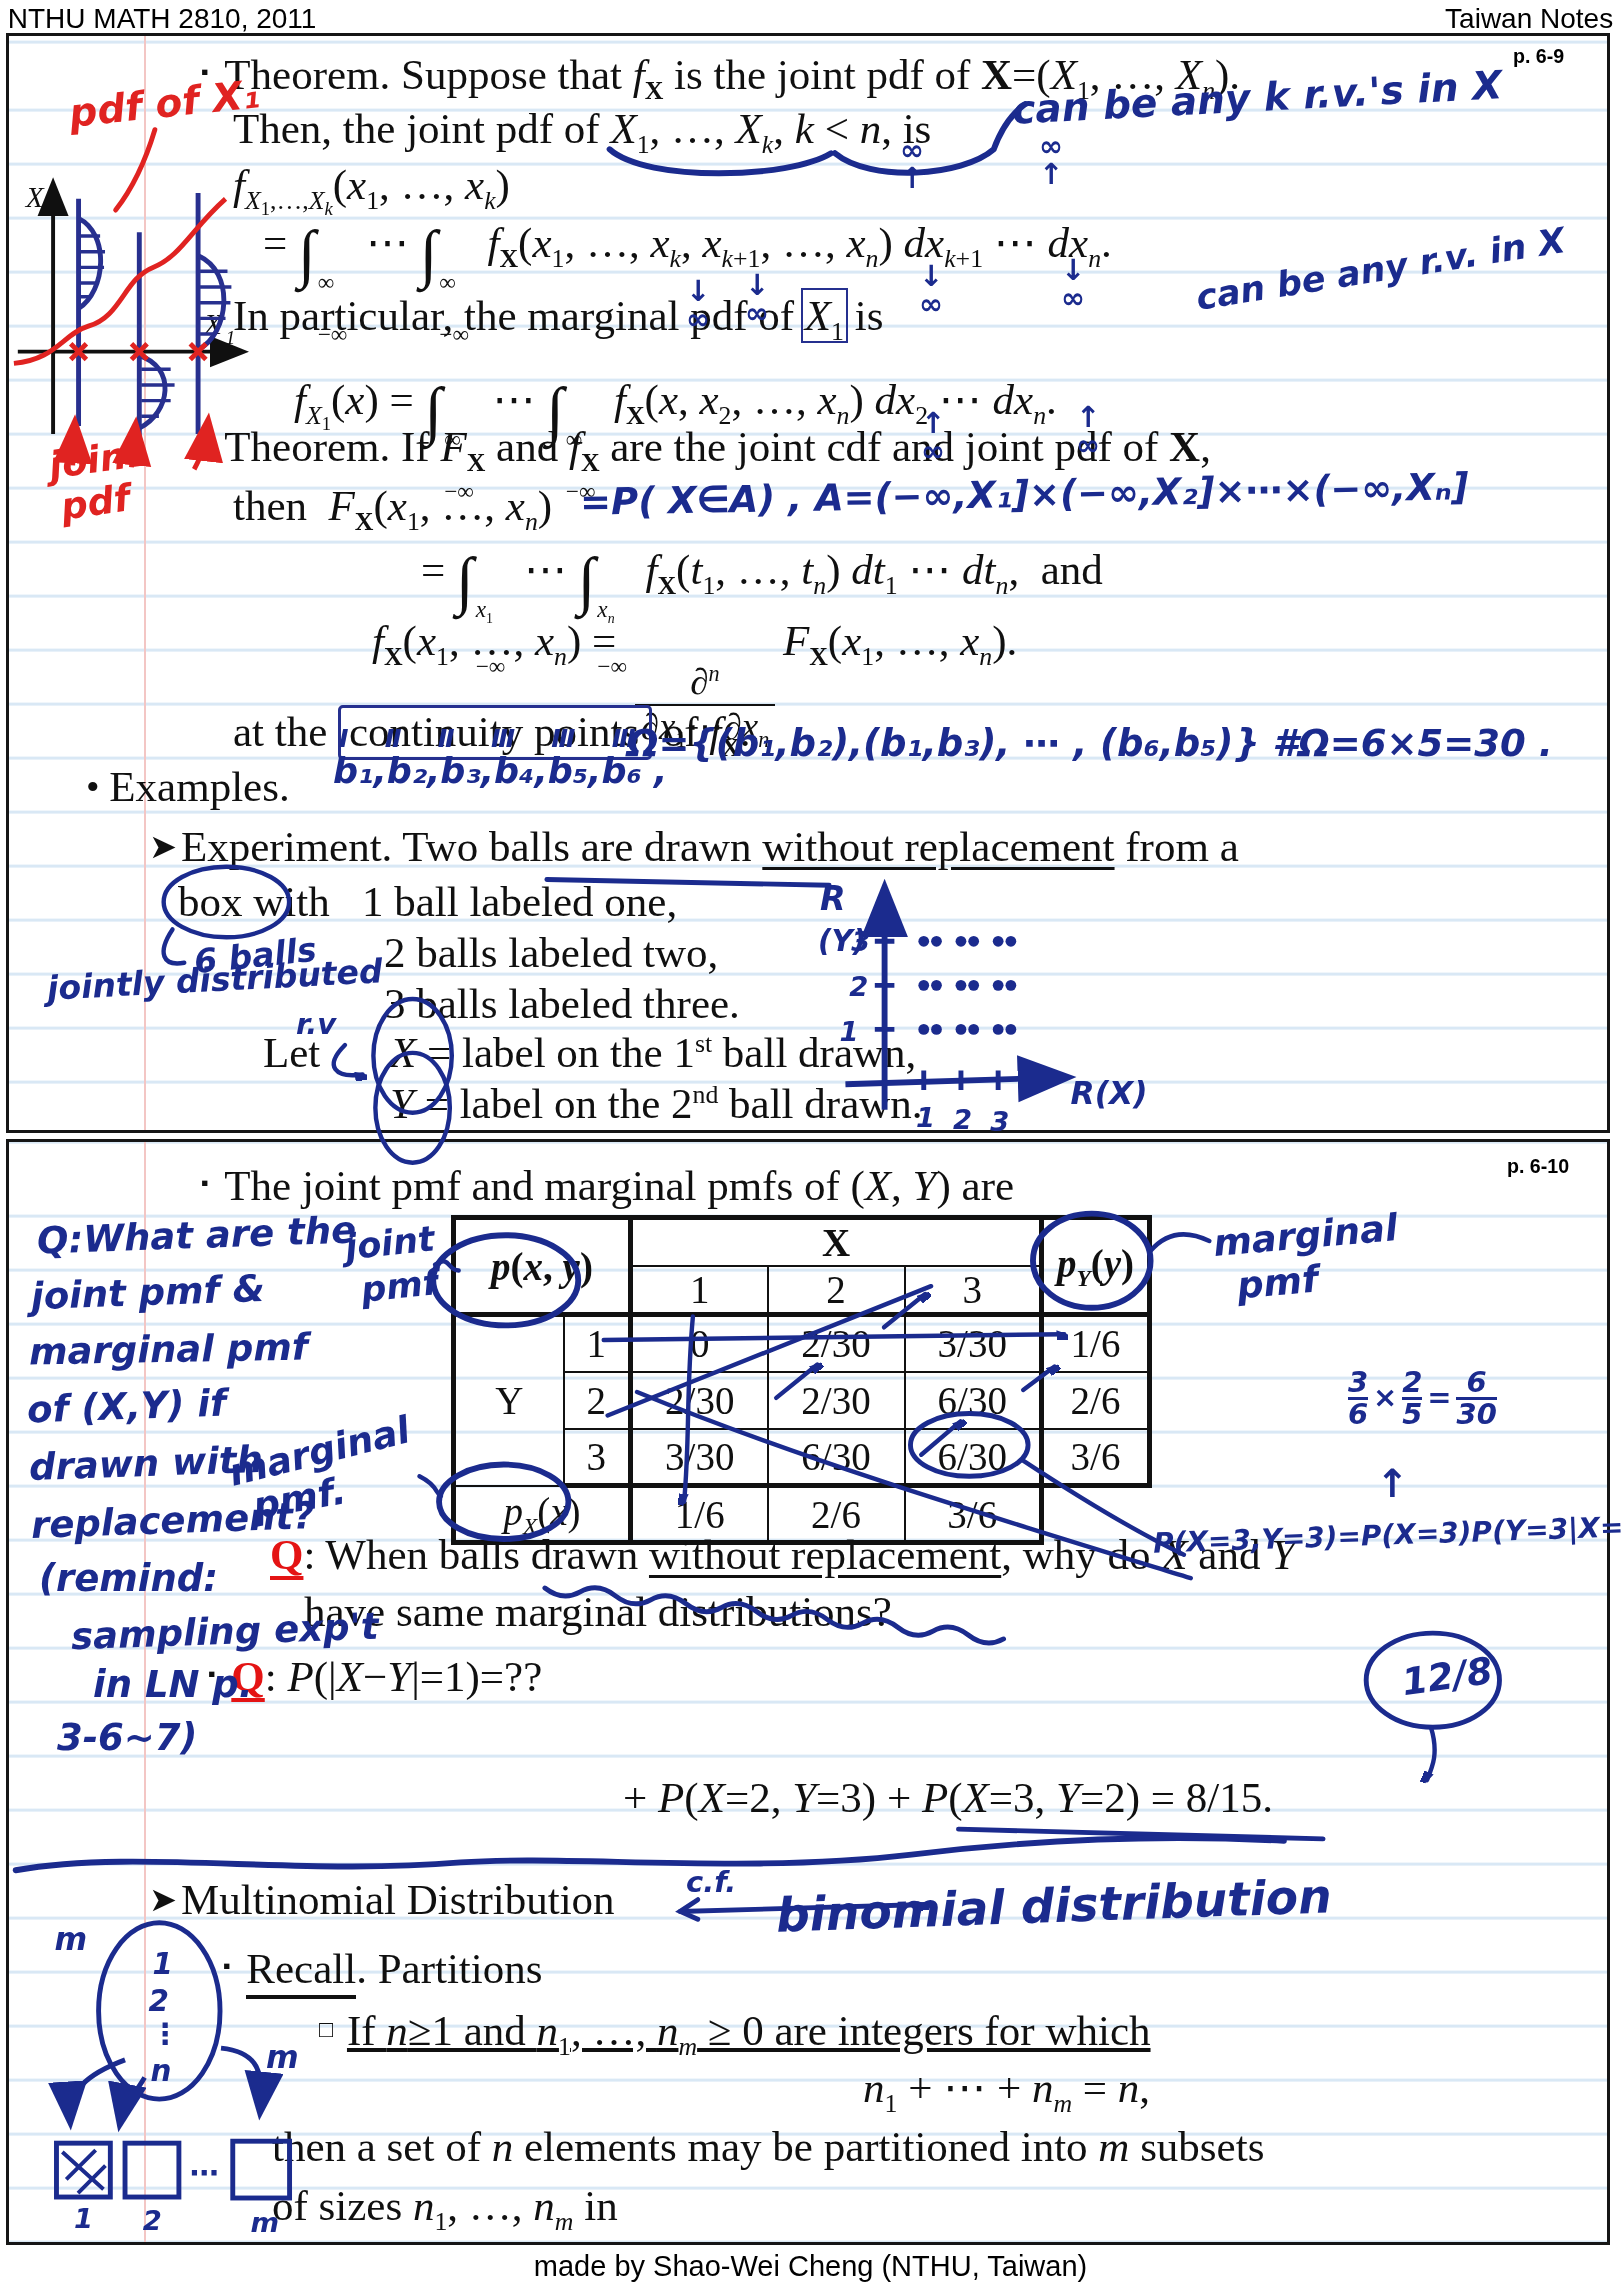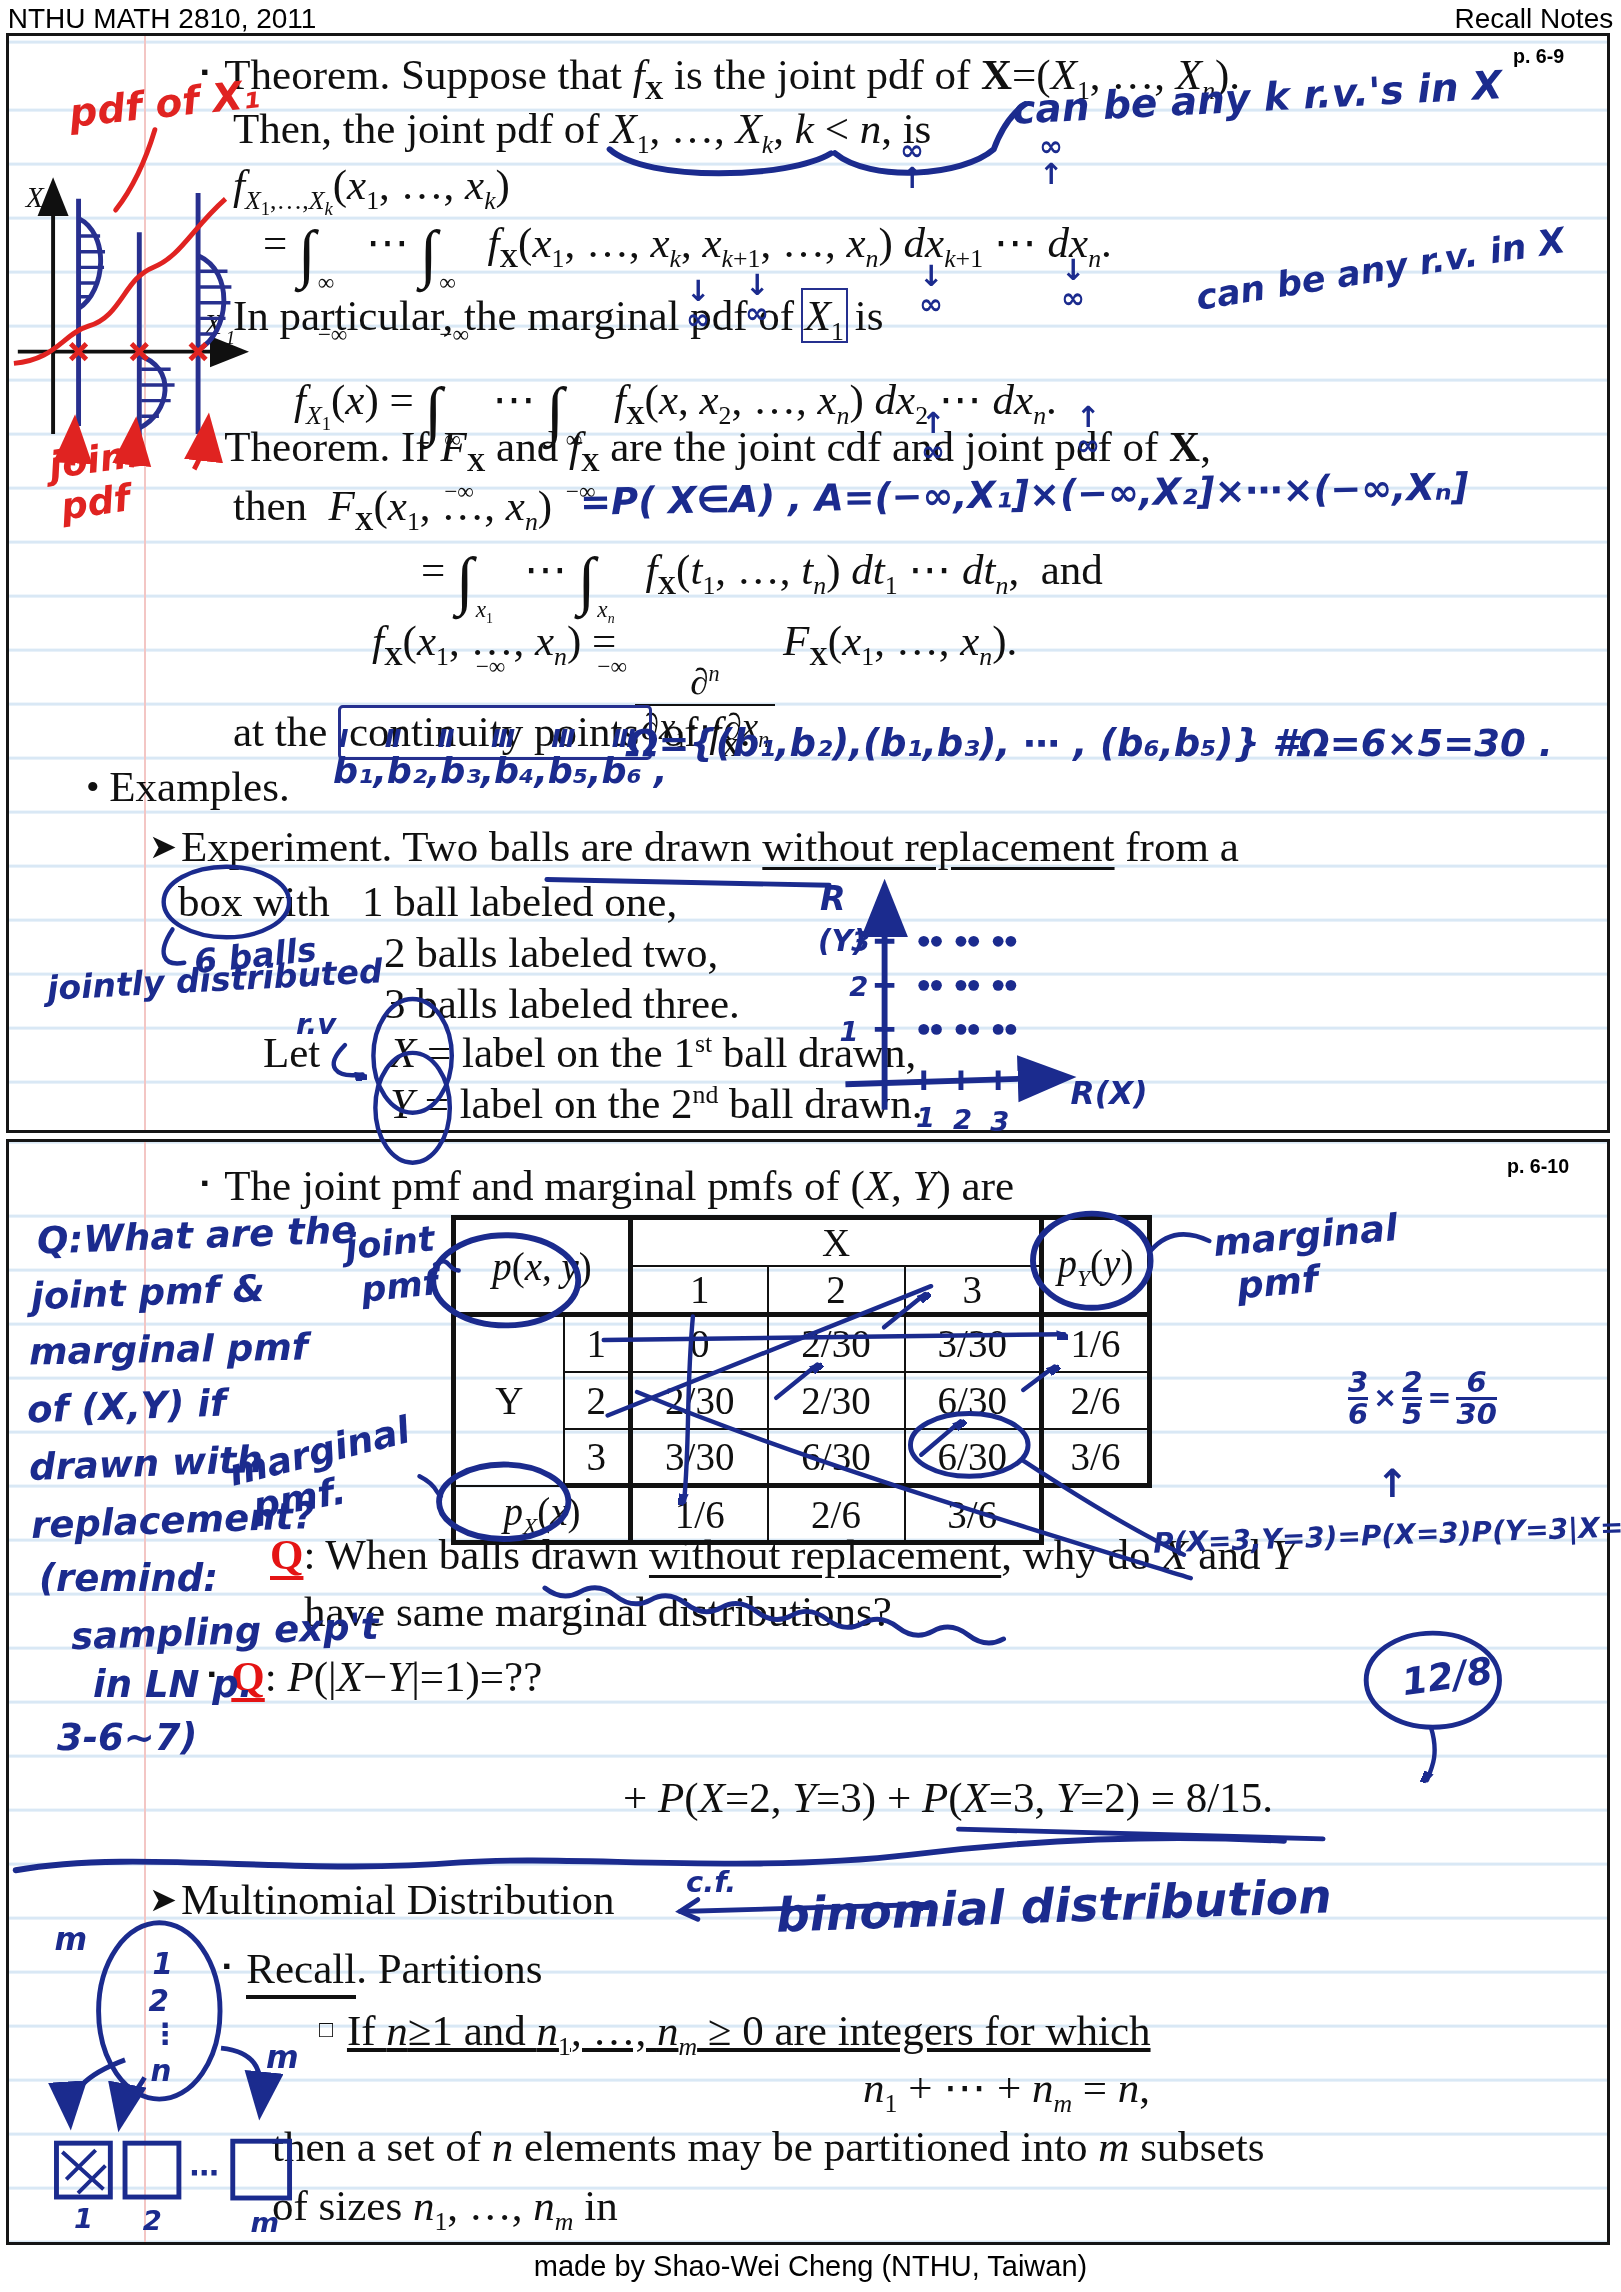--- a/index.html
+++ b/index.html
@@ -47,21 +47,21 @@
   svg text{font-family:"DejaVu Sans",sans-serif;font-weight:bold;font-style:italic;fill:#1b2b8e;}
   svg text.ser{font-family:"Liberation Serif","DejaVu Serif",serif;font-weight:normal;fill:#101010;}
   .footer{position:absolute;width:100%;text-align:center;font-family:"Liberation Sans","DejaVu Sans",sans-serif;font-size:29px;color:#000;}
 </style>
 </head>
 <body>
 
 <div id="page">
 
   <div class="hdr" style="left:7.8px;top:2.9px;">NTHU MATH 2810, 2011</div>
-  <div class="hdr" style="right:7.8px;top:2.9px;position:absolute;">Recall Notes</div>
+  <div class="hdr" style="right:7.8px;top:2.9px;position:absolute;">Taiwan Notes</div>
 
   <div id="panel1" class="panel">
     <div class="pink"></div>
   </div>
   <div id="panel2" class="panel">
     <div class="pink"></div>
   </div>
 
   <div class="pageno" style="left:1513px;top:45px;">p. 6-9</div>
   <div class="pageno" style="left:1507px;top:1155px;">p. 6-10</div>
@@ -238,21 +238,21 @@
   <table id="pmf">
     <colgroup>
         <col style="width:110px">
         <col style="width:67px">
         <col style="width:137px">
         <col style="width:137px">
         <col style="width:137px">
         <col style="width:108px">
       </colgroup>
     <tbody>
-        <tr style="height:45px;">
+        <tr style="height:45px;font-weight:bold;">
       <td rowspan="2" colspan="2" class="bt5 bl5 bb5 br5"><i>p</i>(<i>x</i>, <i>y</i>)</td>
       <td colspan="3" class="bt5">X</td>
       <td rowspan="2" class="bt5 br5 bb5 bl5"><i>p</i><sub><i>Y</i></sub>(<i>y</i>)</td>
     </tr>
     <tr style="height:45px;">
       <td class="bb5">1</td>
       <td class="bb5">2</td>
       <td class="bb5">3</td>
     </tr>
     <tr style="height:57px;">

